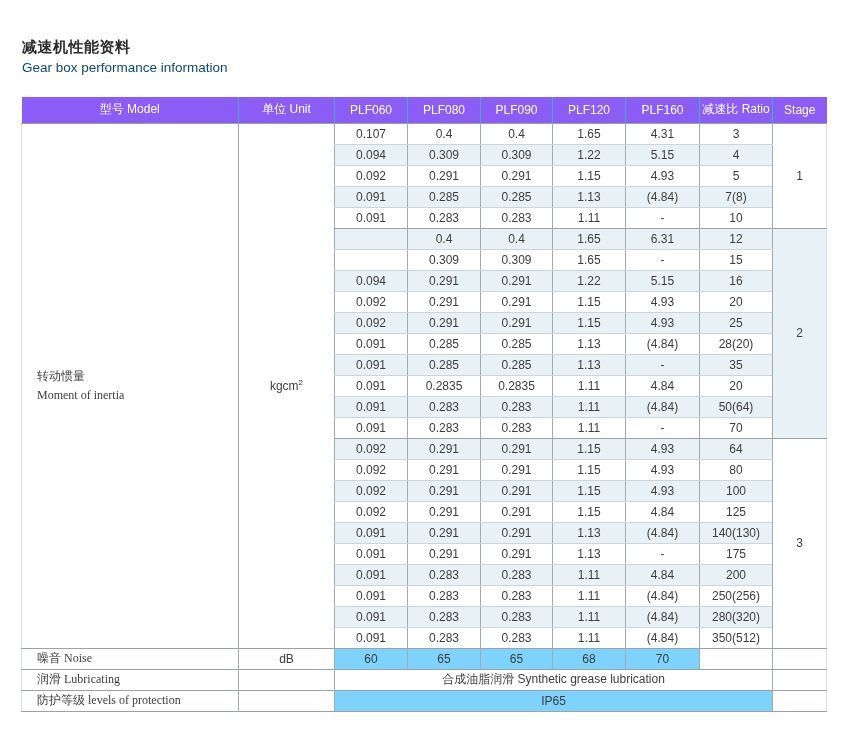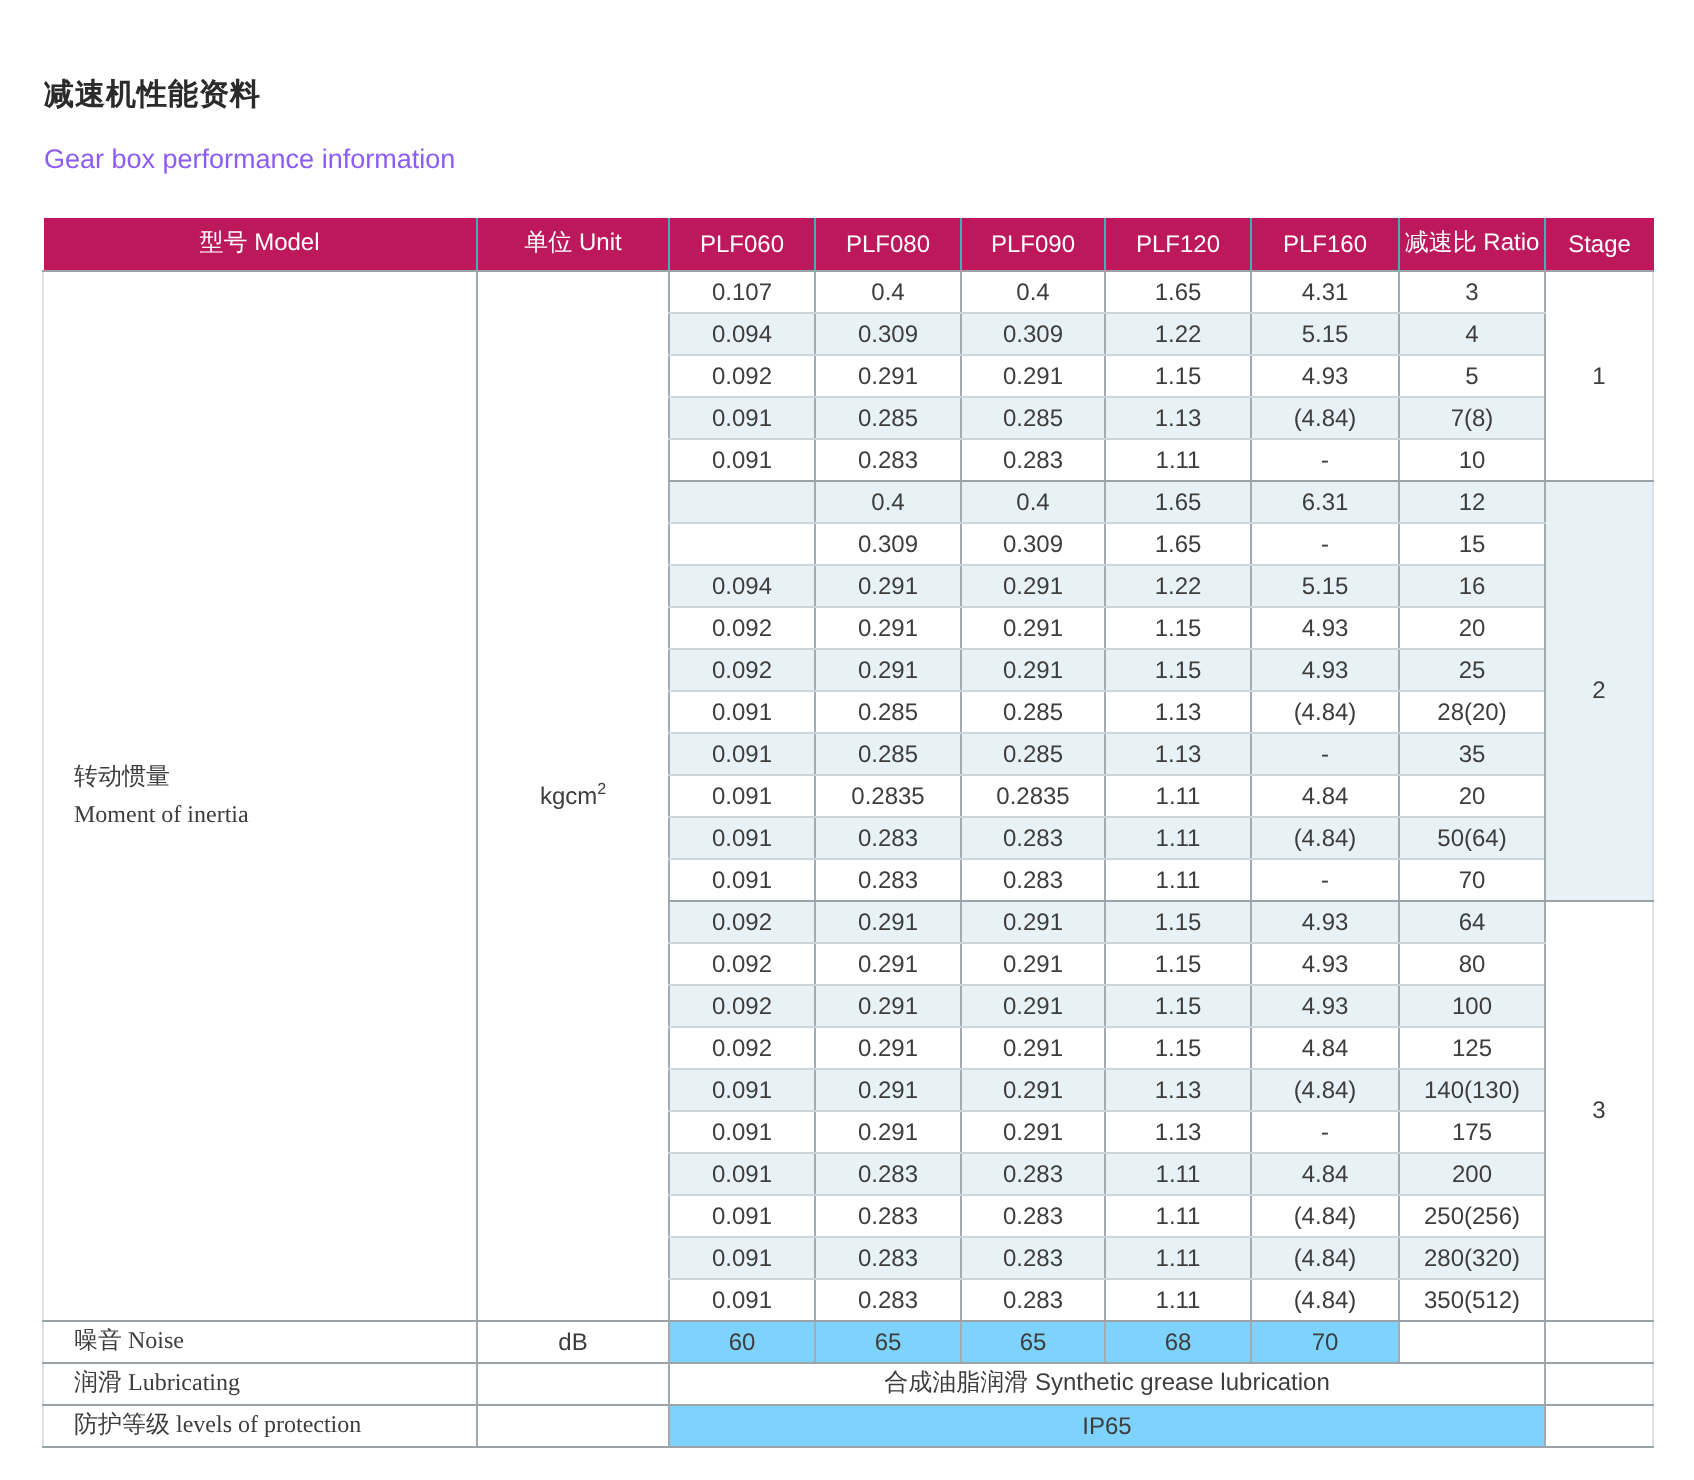--- a/index.html
+++ b/index.html
@@ -7,34 +7,34 @@
   body {
     width: 847px; height: 740px;
     background: #ffffff;
     font-family: "Liberation Sans", "DejaVu Sans", sans-serif;
     color: #3d3d3d;
     overflow: hidden;
   }
   .page { padding: 38px 20px 0 21px; }
   .title-zh {
     font-size: 15px; font-weight: bold; color: #2b2b2b;
-    margin: 0 0 15px 1px; letter-spacing: 0.5px;
+    margin: 0 0 3px 1px; letter-spacing: 0.5px;
   }
   .title-en {
-    font-size: 13.5px; font-weight: 400; color: #8b5cf6;
+    font-size: 13.5px; font-weight: 400; color: #0c4a6e;
     margin: 0 0 22px 1px;
   }
   table.spec {
     border-collapse: collapse;
     table-layout: fixed;
     width: 805px;
   }
   
   th {
-    background: #be185d;
+    background: #8b5cf6;
     color: #ffffff;
     font-weight: 400;
     font-size: 12px;
     height: 26px;
     border-left: 1px solid #3fafba;
     border-bottom: 1px solid #9aa4a8;
     text-align: center;
     padding: 0;
   }
   th:first-child { border-left: none; }

